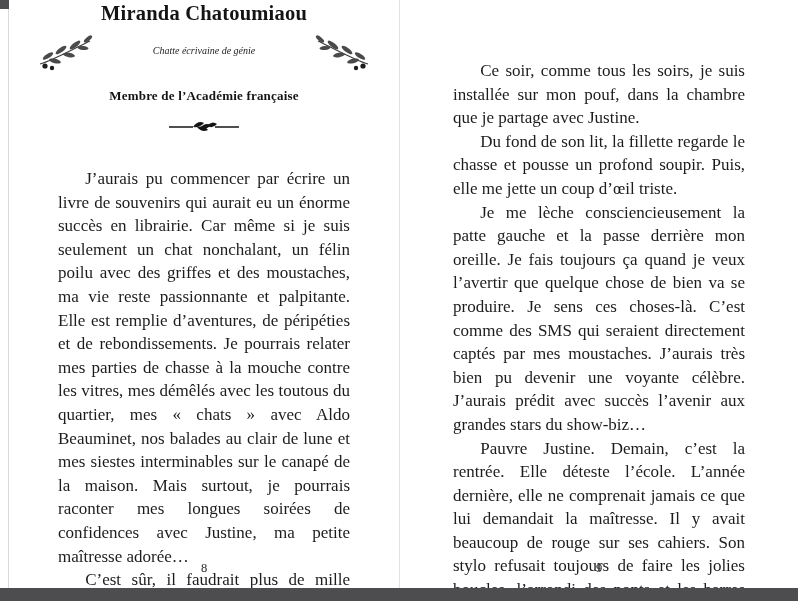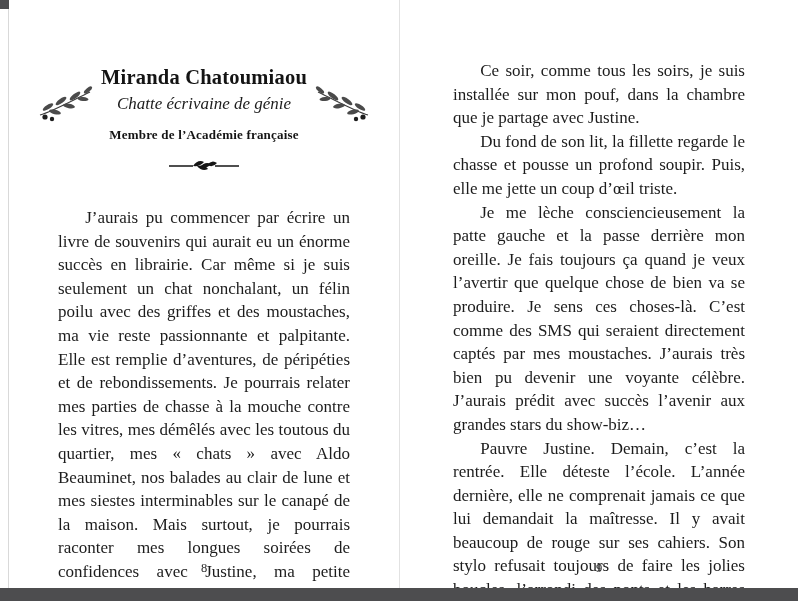--- a/index.html
+++ b/index.html
@@ -42,49 +42,49 @@
   }
   .page {
     position: absolute;
     top: 0;
     height: 588px;
     background: transparent;
   }
   .page.left  { left: 9px;  width: 390px; }
   .page.right { left: 400px; width: 398px; }
 
-  .page-header { padding-top: 64px; }
+  .page-header { }
 
   .title-row {
     display: flex;
     align-items: center;
     justify-content: center;
     gap: 4px;
   }
   .branch { flex: 0 0 auto; }
   .branch.mirrored { transform: scaleX(-1); }
 
   .titles { text-align: center; width: 214px; }
   .book-title {
     margin: 0;
     font-size: 20.5px;
     font-weight: bold;
     line-height: 26px;
     letter-spacing: 0.2px;
     color: #141414;
   }
   .subtitle {
-    margin-top: 5px;
+    margin-top: 16px;
     font-style: italic;
-    font-size: 17px;
+    font-size: 10px;
     line-height: 18px;
     color: #1c1c1c;
   }
   .affiliation {
-    margin-top: 13px;
+    margin-top: 27px;
     font-weight: bold;
     font-size: 13px;
     line-height: 18px;
     letter-spacing: 0.2px;
     color: #141414;
   }
   .divider {
     margin-top: 14px;
     text-align: center;
     height: 16px;

